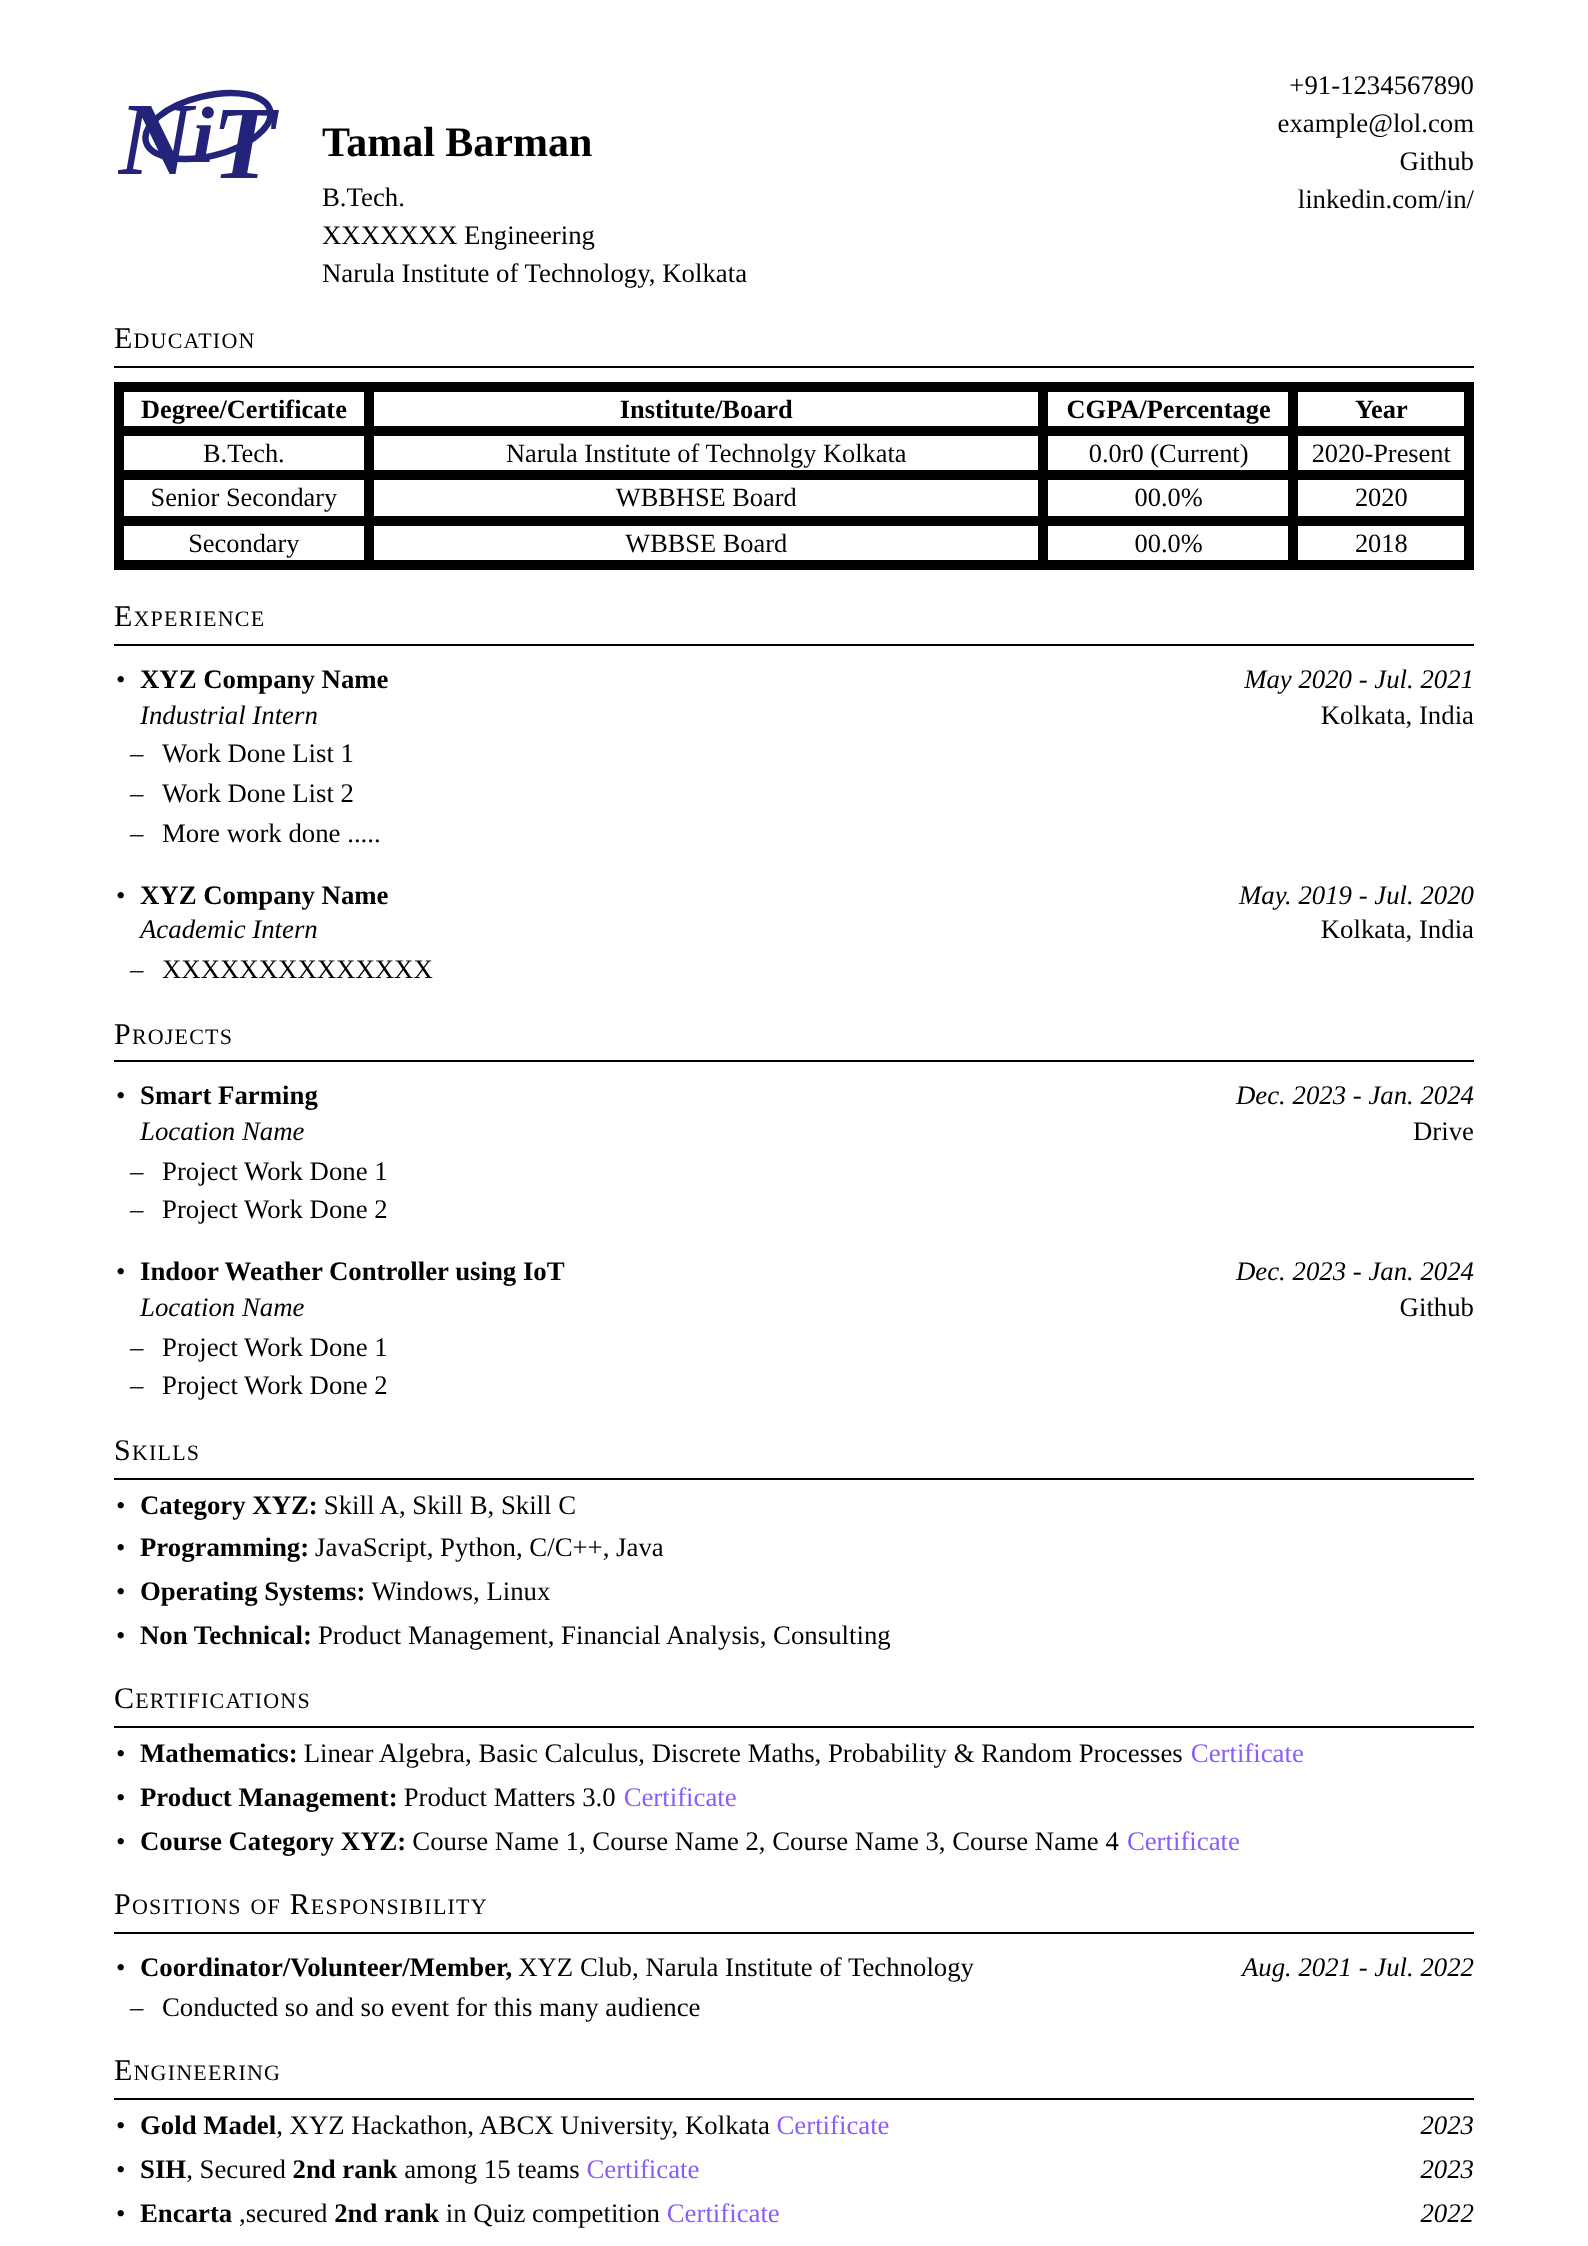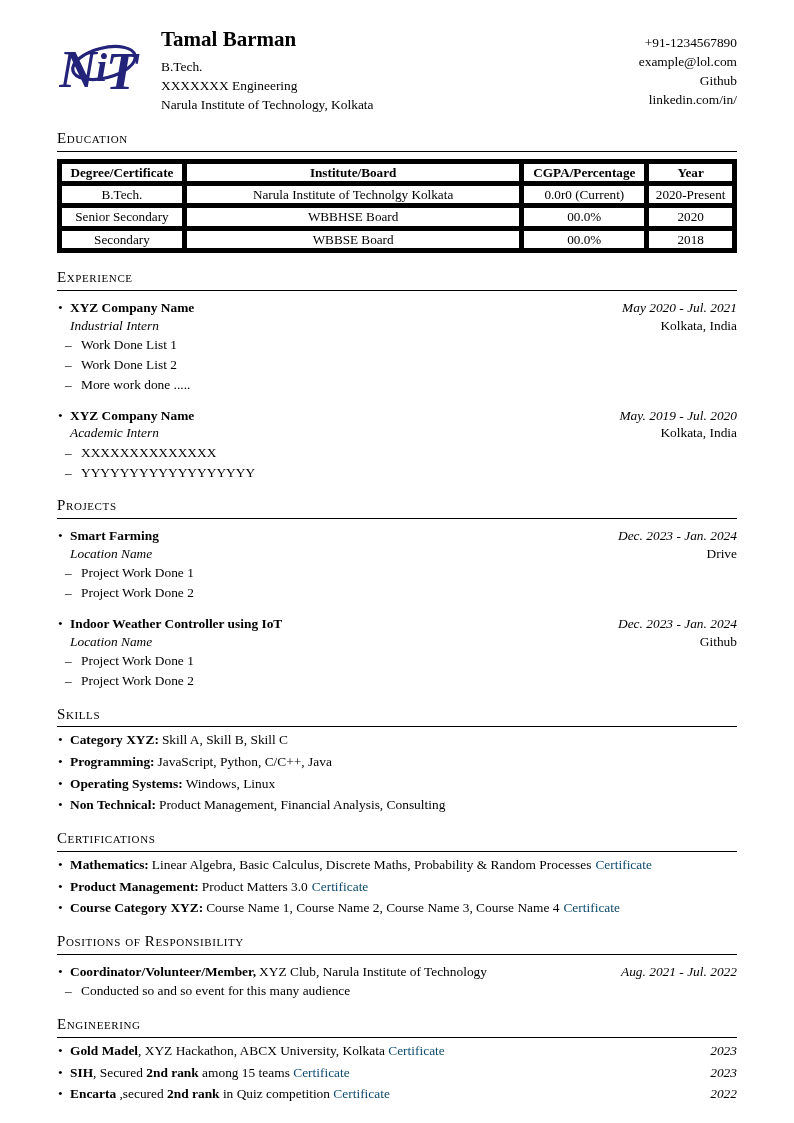--- a/index.html
+++ b/index.html
@@ -7,21 +7,21 @@
   body{
     width:794px;height:1123px;background:#ffffff;color:#000;
     font-family:"Liberation Serif","DejaVu Serif",serif;
     font-size:13.4px;line-height:1.32;overflow:hidden;
   }
   .page{padding:26px 57px 0 57px;}
 
   
   .header{display:flex;align-items:flex-start;}
   .logo{width:88px;flex:0 0 auto;margin:10px 14px 0 2px;}
-  .id-block{flex:1 1 auto;}
+  .id-block{flex:1 1 auto;margin-top:32px;}
   .name{font-size:21px;font-weight:bold;margin-bottom:3px;}
   .id-line{line-height:1.42;}
   .contact{text-align:right;padding-top:7px;line-height:1.42;}
   .contact .lnk{cursor:pointer;}
 
   
   .section{margin-top:15px;}
   .sec-head{font-size:15px;font-weight:normal;font-variant:small-caps;
     letter-spacing:.6px;margin:0 0 2px 0;}
   .rule{border-top:1px solid #000;height:0;}
@@ -42,21 +42,21 @@
   .l2{display:flex;justify-content:space-between;padding-left:13px;}
   .role{font-style:italic;}
   .point{position:relative;padding-left:24px;margin-top:2px;}
   .point::before{content:"\2013";position:absolute;left:8px;}
 
   
   .bline{position:relative;padding-left:13px;margin-top:4px;}
   .bline::before{content:"\2022";position:absolute;left:1px;}
   .lbl{font-weight:bold;}
   .txt{margin-left:3px;}
-  .link{color:#0c4a6e;margin-left:4px;text-decoration:none;cursor:pointer;}
+  .link{color:#8b5cf6;margin-left:4px;text-decoration:none;cursor:pointer;}
   .ach{display:flex;justify-content:space-between;position:relative;padding-left:13px;margin-top:4px;}
   .ach::before{content:"\2022";position:absolute;left:1px;}
   .ach .link{margin-left:0;}
 </style>
 </head>
 <body>
 
 <div class="page">
 
   <div class="header">
@@ -138,21 +138,20 @@
     <div class="entry">
       <div class="l1">
         <span class="title">XYZ Company Name</span>
         <span class="date">May. 2019 - Jul. 2020</span>
       </div>
       <div class="l2">
         <span class="role">Academic Intern</span>
         <span>Kolkata, India</span>
       </div>
       <div class="point">XXXXXXXXXXXXXX</div>
-      <div class="point">YYYYYYYYYYYYYYYYYY</div>
     </div>
   </div>
 
   <div class="section">
     <h2 class="sec-head">Projects</h2>
     <div class="rule"></div>
 
     <div class="entry">
       <div class="l1">
         <span class="title">Smart Farming</span>

